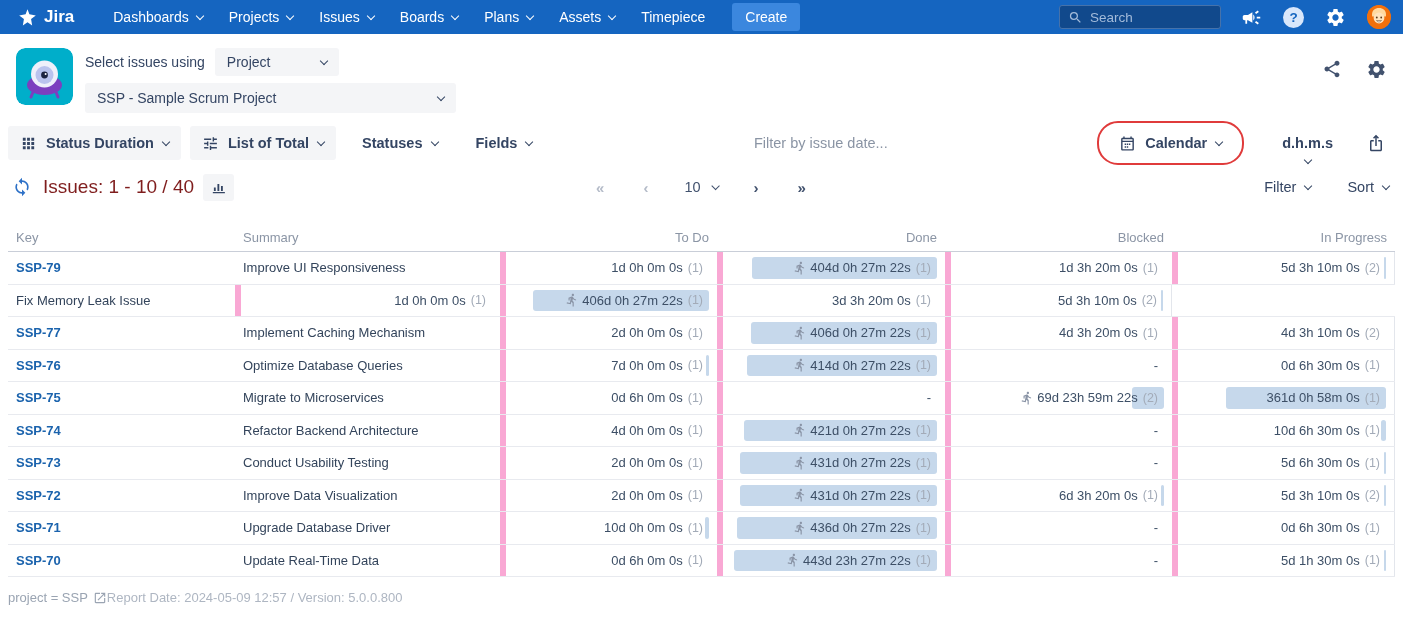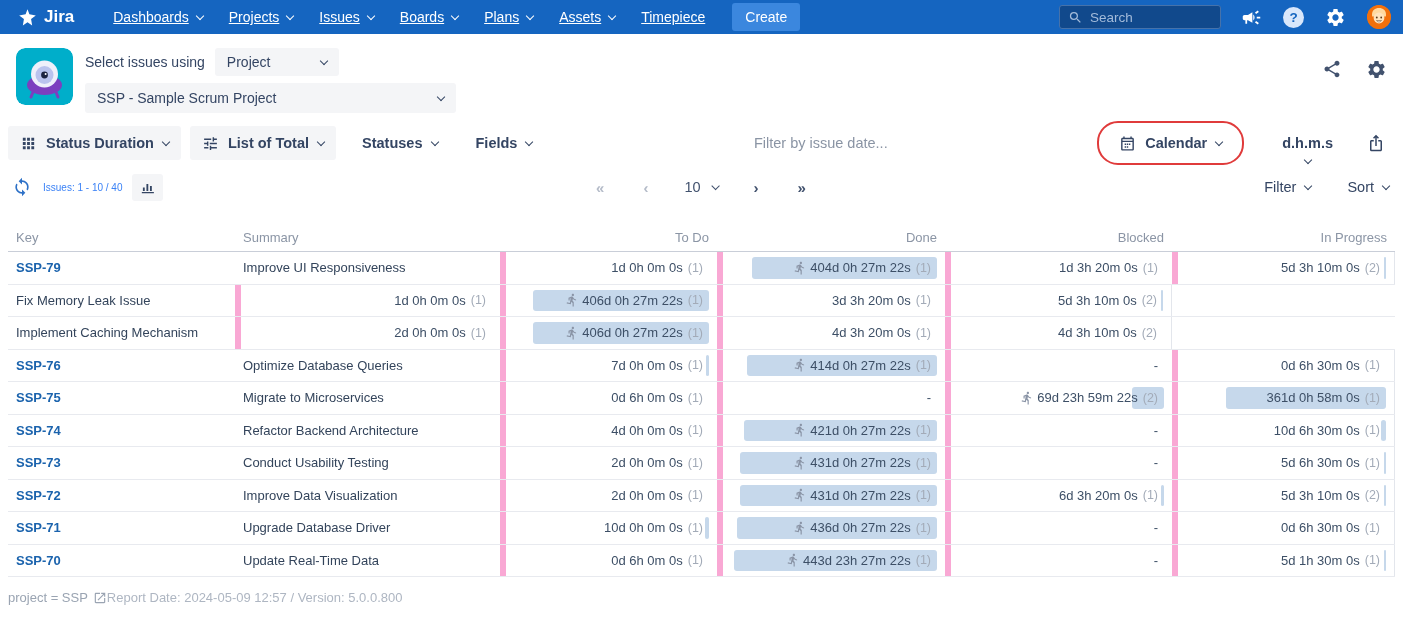--- a/index.html
+++ b/index.html
@@ -9,21 +9,21 @@
   }
   svg { display: block; }
   .chev {
     display: inline-block; width: 6px; height: 6px;
     border-right: 1.8px solid currentColor; border-bottom: 1.8px solid currentColor;
     transform: rotate(45deg); margin-top: -3px; flex: none;
   }
   
   .nav { height: 34px; background: #1565c0; display: flex; align-items: center; padding: 0 12px; color: #fff; }
   .brand { display: flex; align-items: flex-end; gap: 7px; font-size: 17px; font-weight: 700; margin: 0 26px 0 6px; }
-  .nav-items { display: flex; align-items: center; height: 34px; text-decoration: underline; }
+  .nav-items { display: flex; align-items: center; height: 34px; }
   .nav-item { font-size: 14px; padding: 0 13px; display: flex; align-items: center; gap: 8px; height: 34px; cursor: pointer; white-space: nowrap; }
   .create-btn { background: #3b87de; color: #fff; font-size: 14px; line-height: 1; padding: 7px 13px; border-radius: 3px; border: none; margin-left: 14px; cursor: pointer; font-family: inherit; }
   .nav-spacer { flex: 1; }
   .search-box { width: 162px; height: 24px; background: #11498c; border: 1px solid #4672aa; border-radius: 3px; display: flex; align-items: center; padding: 0 8px; gap: 7px; color: #a3bbda; font-size: 13.5px; margin-right: 20px; }
   .nav-icons { display: flex; align-items: center; gap: 21px; }
   .help-circle { width: 21px; height: 21px; border-radius: 50%; background: #d9e7fb; color: #1565c0; font-weight: 700; display: flex; align-items: center; justify-content: center; font-size: 13.5px; }
   .avatar { width: 24px; height: 24px; border-radius: 50%; background: #f2700c; overflow: hidden; display: flex; align-items: center; justify-content: center; }
   
   .header { display: flex; align-items: flex-start; padding: 14px 16px 8px 16px; }
   .app-icon { width: 57px; height: 57px; border-radius: 9px; flex: none; }
@@ -42,21 +42,21 @@
   .tb-btn + .tb-btn { margin-left: 9px; }
   .tb-plain { margin-left: 14px !important; }
   .date-filter { flex: 1; text-align: center; color: #8a94a4; font-size: 14.5px; cursor: text; }
   .cal-wrap { position: relative; padding: 3px 10px; }
   .annotation { position: absolute; inset: -2px 0px; border: 2.5px solid #e03b3b; border-radius: 21px; pointer-events: none; }
   .units-btn { margin-left: 26px !important; flex-direction: column; }
   .export-btn { margin-left: 18px; color: #344563; cursor: pointer; padding: 4px; }
   
   .issuesbar { display: flex; align-items: center; padding: 0 14px 0 12px; height: 46px; position: relative; margin-top: 1px; }
   .refresh-ic { color: #2e71c7; cursor: pointer; }
-  .issues-text { margin-left: 11px; font-size: 10px; color: #3b82f6; }
+  .issues-text { margin-left: 11px; font-size: 19px; color: #7f1d1d; }
   .chart-btn { background: #f4f5f7; border-radius: 3px; width: 31px; height: 27px; display: flex; align-items: center; justify-content: center; margin-left: 9px; cursor: pointer; color: #344563; }
   .pagination { position: absolute; left: 50%; transform: translateX(-50%); display: flex; align-items: center; font-size: 15px; color: #42526e; }
   .pg { padding: 2px 19px; cursor: pointer; font-weight: 700; letter-spacing: 1px; }
   .pg.disabled { color: #b5bcc9; cursor: default; }
   .pg-size { display: flex; align-items: center; gap: 12px; padding: 2px 16px; font-weight: 400; font-size: 14.5px; cursor: pointer; }
   .bar-right { margin-left: auto; display: flex; align-items: center; gap: 36px; }
   .frt { display: flex; align-items: center; gap: 9px; font-size: 14.5px; font-weight: 400; color: #344563; cursor: pointer; }
   
   .table { margin: 13px 8px 0 8px; }
   .thead, .trow { display: grid; grid-template-columns: 227px 265px 217px 228px 227px 223px; }
@@ -358,20 +358,23 @@
         <div class="cell dcell">
           <span class="dtext">3d 3h 20m 0s<span class="cnt">(1)</span></span>
         </div>
         <div class="cell dcell last">
           <div class="dur-bar" style="width: calc(1.14% - 0.1824px);"></div>
           <span class="dtext">5d 3h 10m 0s<span class="cnt">(2)</span></span>
         </div>
       </div>
       <div class="trow">
         <div class="cell">
+          <a class="key-link">SSP-77</a>
+        </div>
+        <div class="cell">
           <span class="summary-txt">Implement Caching Mechanism</span>
         </div>
         <div class="cell dcell">
           <span class="dtext">2d 0h 0m 0s<span class="cnt">(1)</span></span>
         </div>
         <div class="cell dcell">
           <div class="dur-bar" style="width: calc(90.23% - 14.4368px);"></div>
           <span class="dtext"><svg class="runner">
               <use href="#i-runner"></use>
             </svg>406d 0h 27m 22s<span class="cnt">(1)</span></span>

